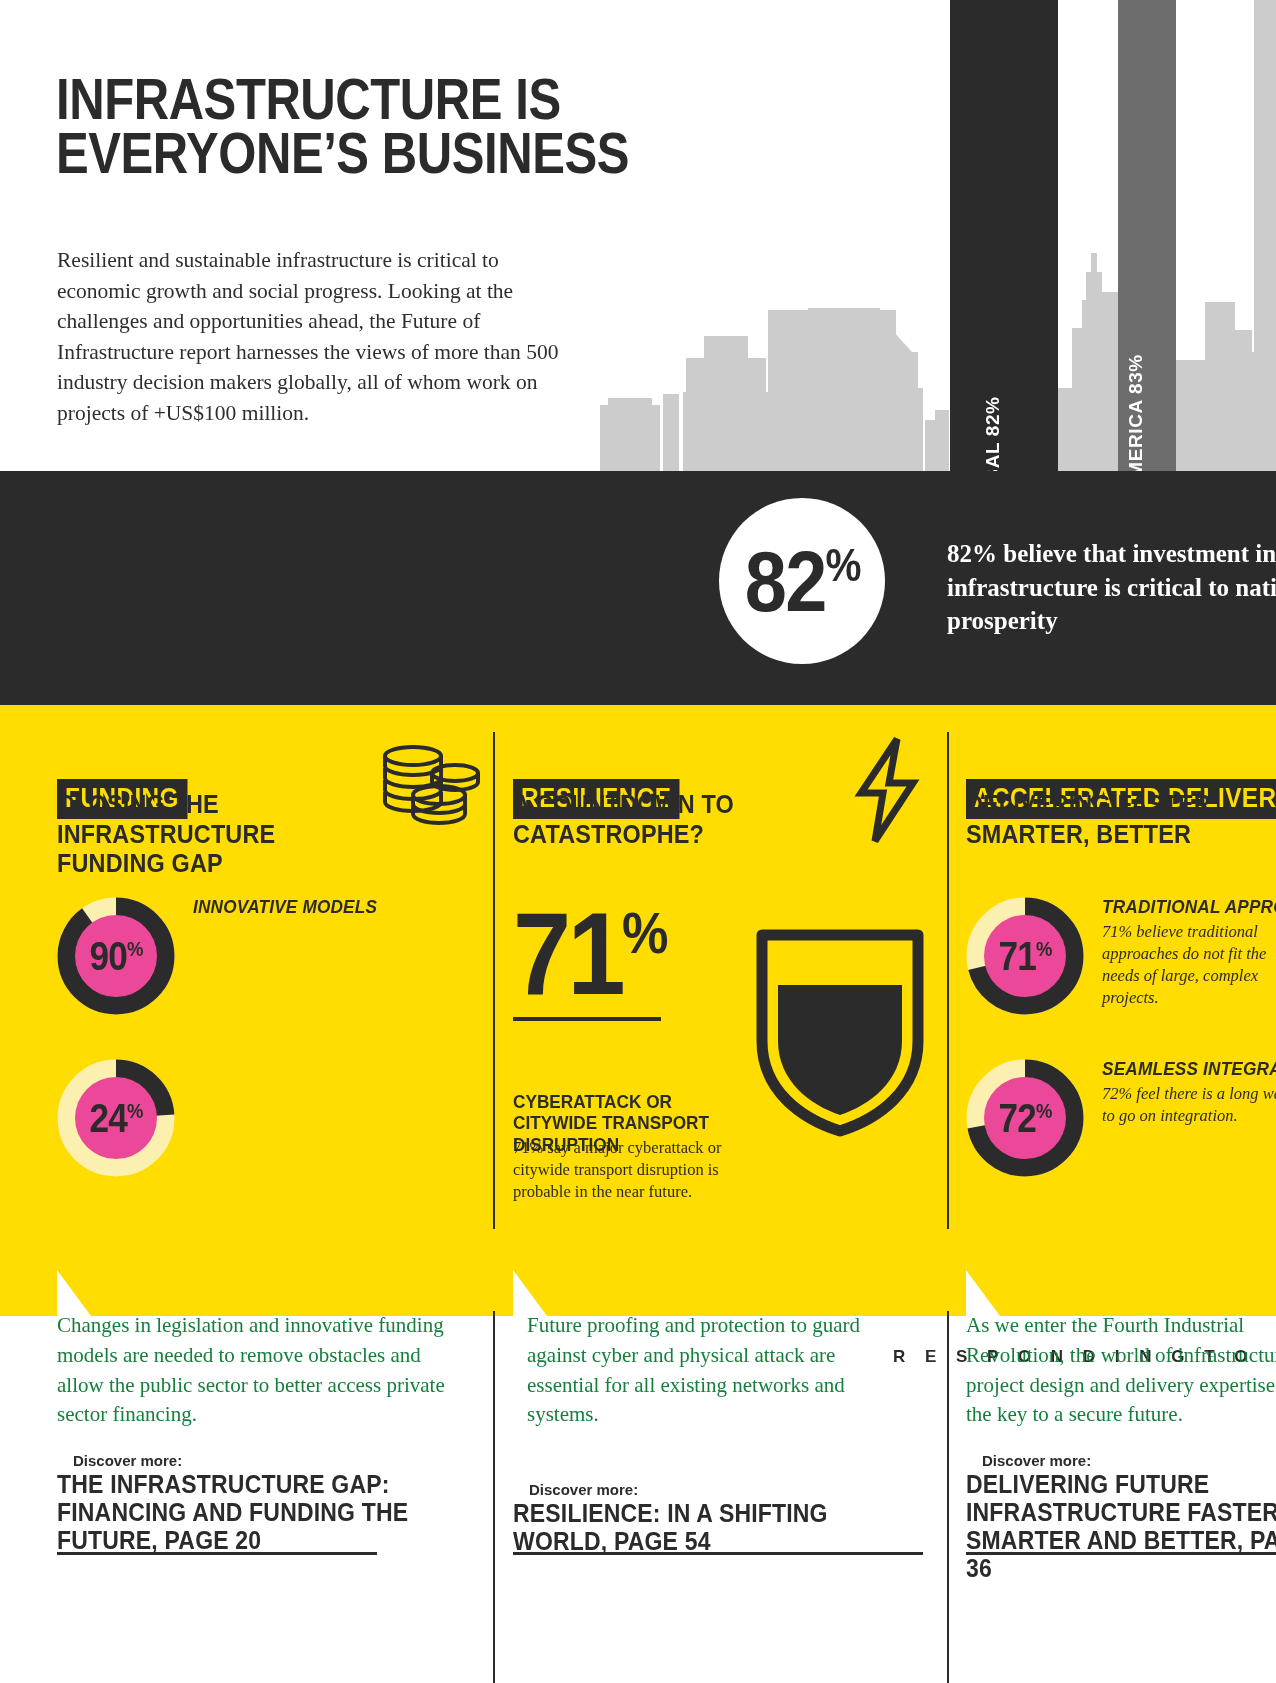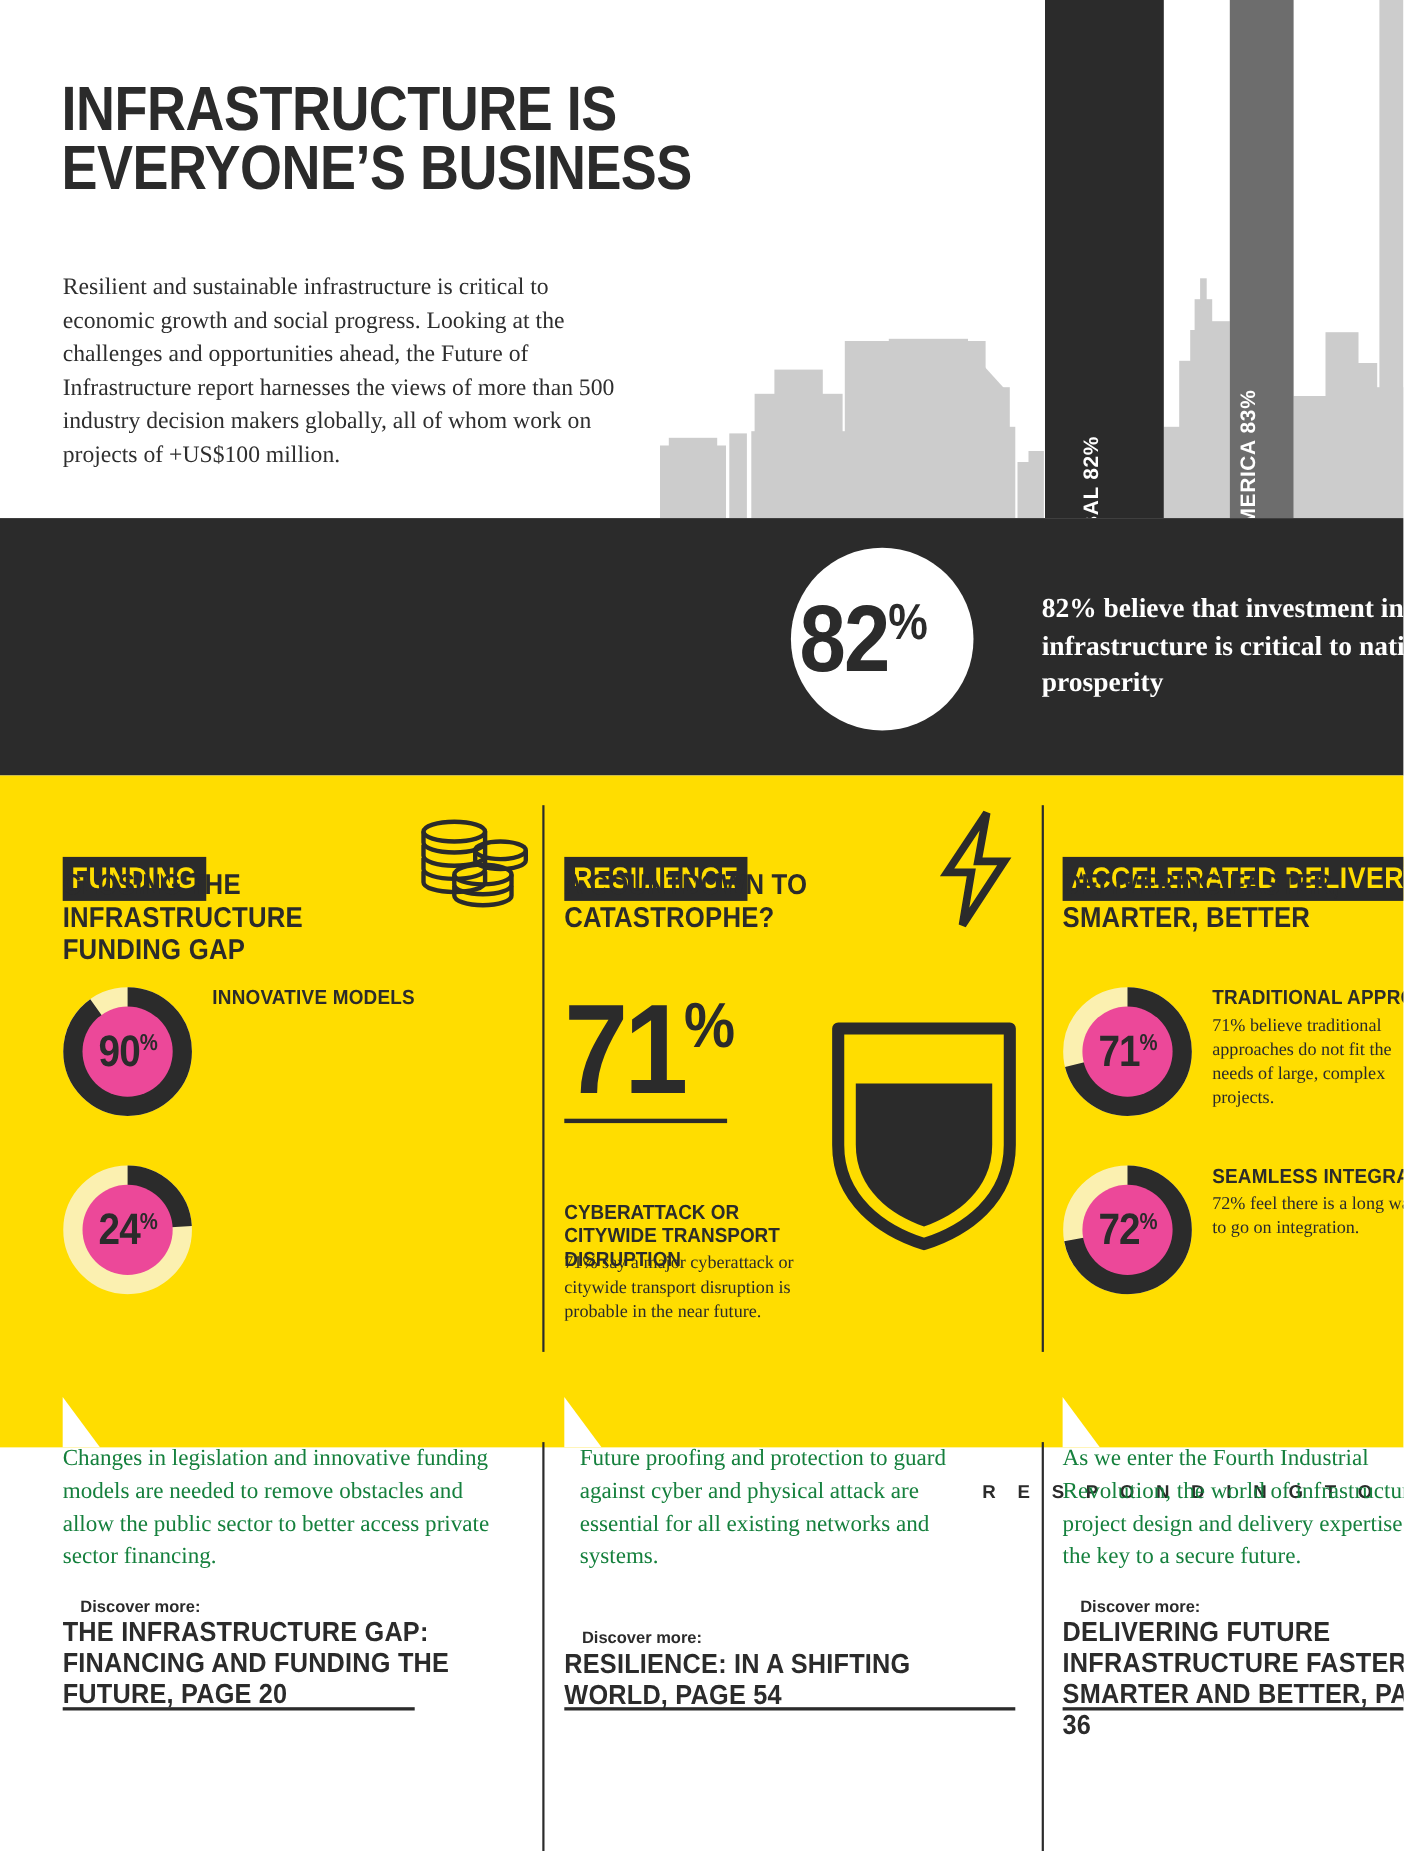--- a/index.html
+++ b/index.html
@@ -43,21 +43,21 @@
   .hero-body{
     position:absolute;left:57px;top:245px;width:520px;
     font-family:"Liberation Serif",serif;
     font-size:21.5px;line-height:1.42;color:#2e2e2e;
   }
 
   
   .darkband{position:absolute;left:0;top:471px;width:1276px;height:234px;background:#2b2b2b;}
   .circle82{
     position:absolute;left:719px;top:27px;width:166px;height:166px;border-radius:50%;
-    background:#fff;display:flex;align-items:center;
+    background:#fff;display:flex;align-items:center;justify-content:center;
   }
   .circle82 .num{
     font-family:"Liberation Sans Narrow","Liberation Sans",sans-serif;
     font-weight:bold;color:#2b2b2b;font-size:86px;line-height:1;letter-spacing:-2px;
     transform:scaleX(.88);
     display:flex;align-items:flex-start;
   }
   .circle82 .pct{font-size:46px;line-height:1;margin-top:4px;}
   .band-copy{
     position:absolute;left:947px;top:66px;width:400px;
@@ -104,21 +104,21 @@
   .donut .hole{
     position:absolute;left:18px;top:18px;width:82px;height:82px;border-radius:50%;
     background:#ec4899;display:flex;align-items:center;justify-content:center;
   }
   .donut .val{
     font-family:"Liberation Sans Narrow","Liberation Sans",sans-serif;
     font-weight:bold;color:#2b2b2b;font-size:40px;line-height:1;letter-spacing:-1px;
     transform:scaleX(.88);display:flex;align-items:flex-start;
   }
   .donut .val .p{font-size:21px;margin-top:2px;}
-  .stattext{margin-left:18px;width:250px;}
+  .stattext{margin-left:18px;width:250px;font-style:italic;}
   .stattitle{
     font-family:"Liberation Sans Narrow","Liberation Sans",sans-serif;
     font-weight:bold;font-size:18.5px;color:#2b2b2b;letter-spacing:.2px;
     line-height:1.1;margin-bottom:4px;transform:scaleX(.93);transform-origin:left top;
     white-space:nowrap;
   }
   .statbody{
     font-family:"Liberation Serif",serif;font-size:16.5px;line-height:1.33;color:#2b2b2b;
   }
 

